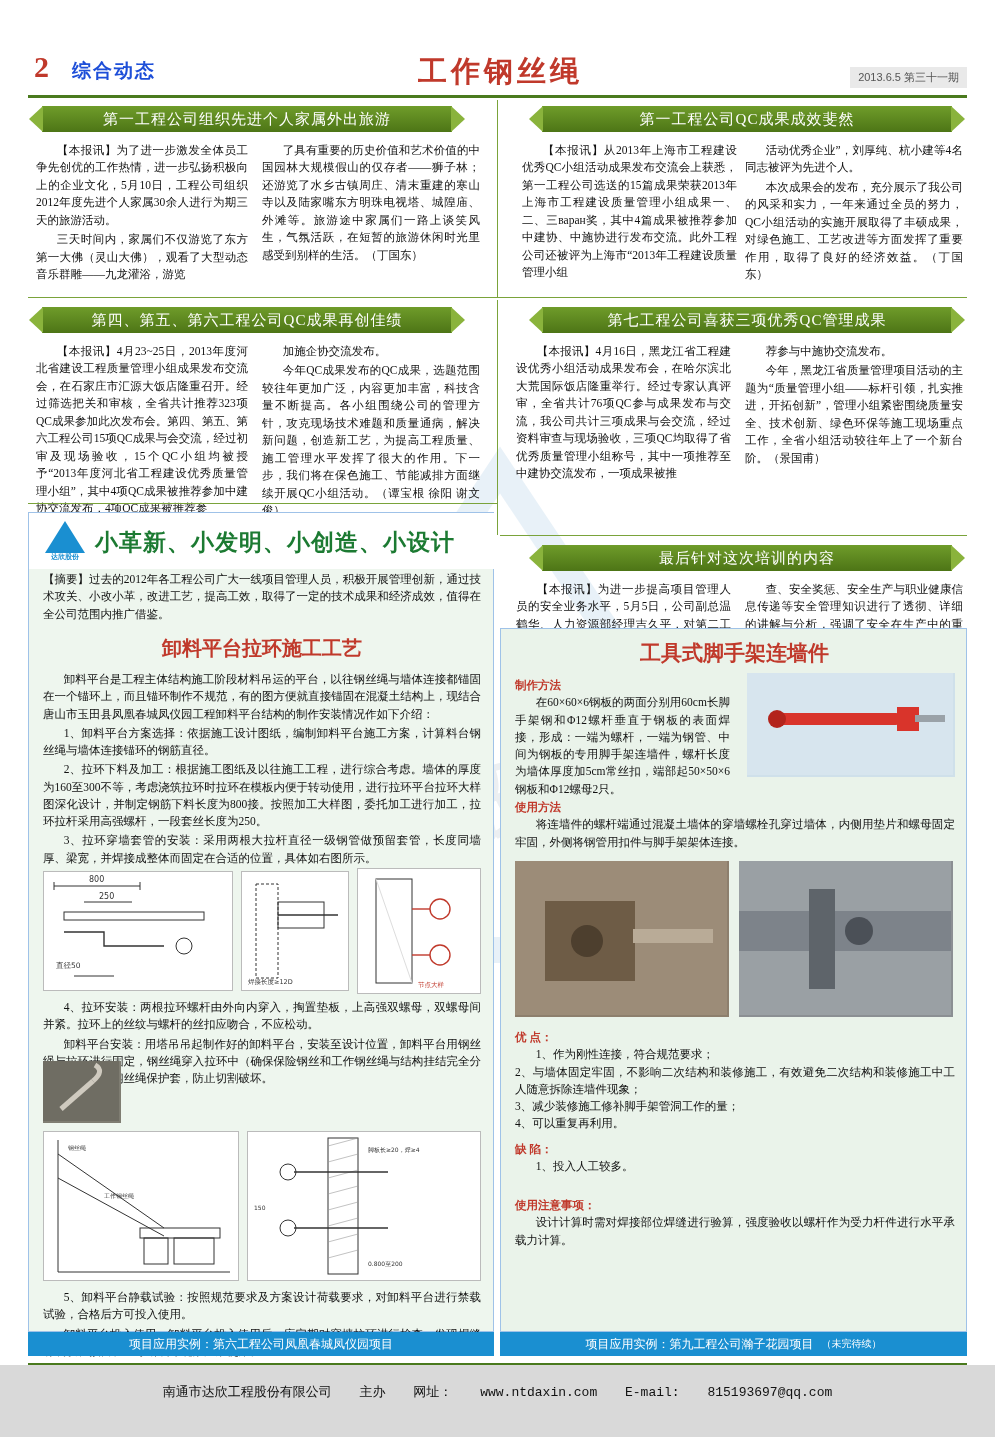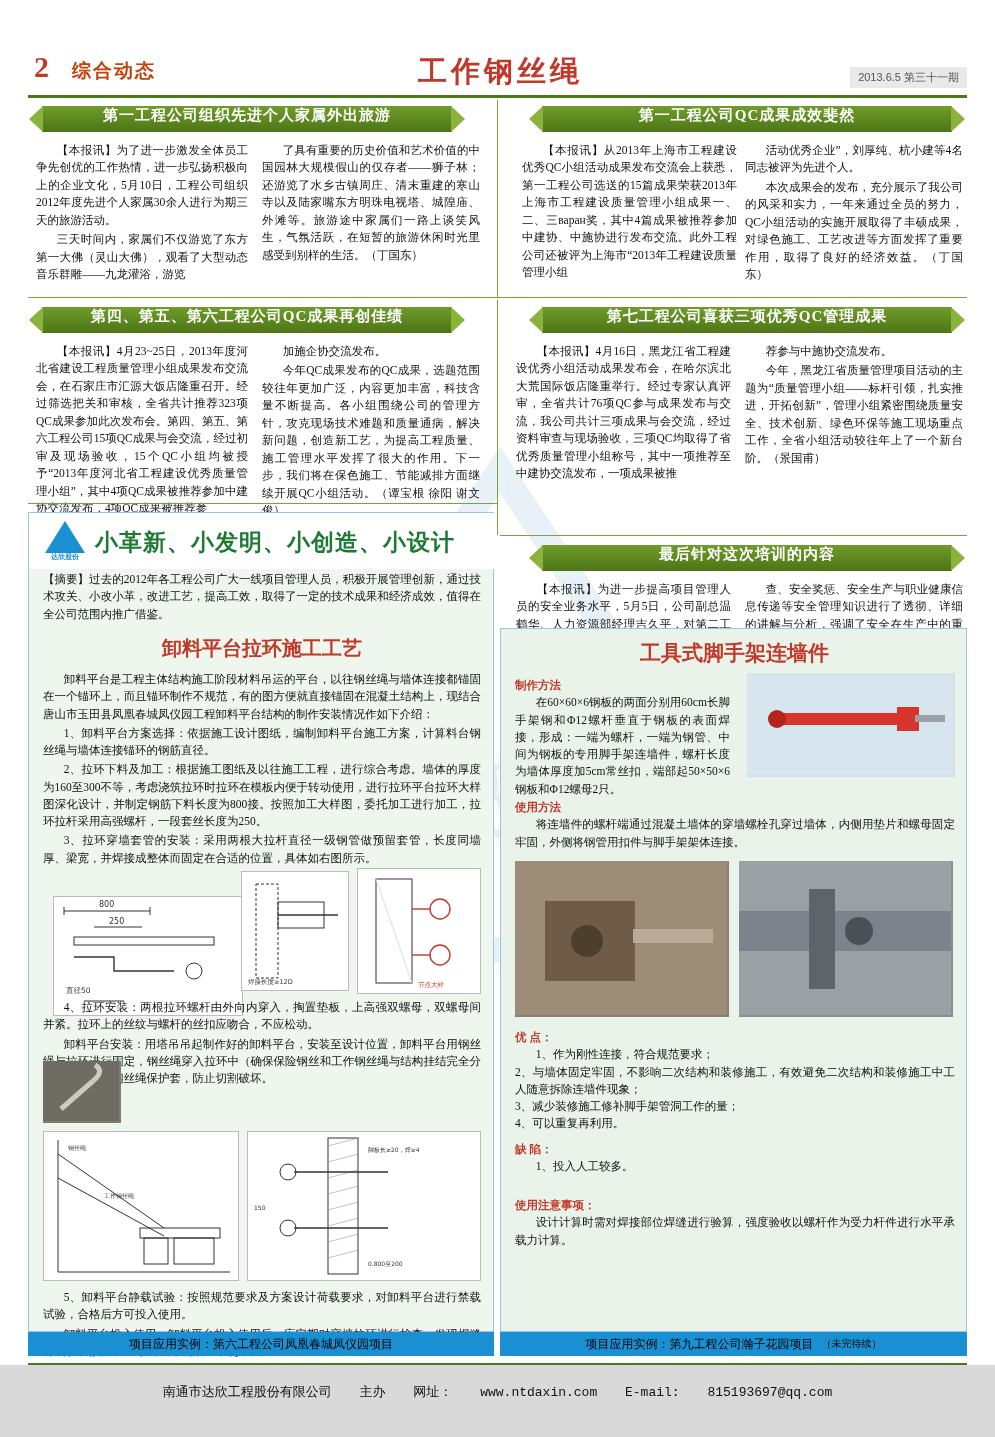--- a/index.html
+++ b/index.html
@@ -33,21 +33,21 @@
     position:absolute; left:0; top:0; width:995px; height:95px;
     background:#ffffff;
   }
   .pagenum {
     position:absolute; left:34px; top:52px;
     font-size:30px; font-weight:bold; color:#c0392b;
     font-family:"Liberation Serif",serif; line-height:1;
   }
   .sectiontitle {
     position:absolute; left:72px; top:58px;
-    font-size:19px; font-weight:bold; color:#c2410c;
+    font-size:19px; font-weight:bold; color:#1d4ed8;
     letter-spacing:2px;
     font-family:"Liberation Serif",serif;
   }
   .logo-cn {
     position:absolute; left:418px; top:52px;
     font-size:29px; font-weight:bold; color:#c0392b;
     letter-spacing:4px;
     font-family:"Liberation Serif",serif;
   }
   .issue {
@@ -57,23 +57,23 @@
     font-family:"Liberation Sans",sans-serif;
   }
   .rule-top {
     position:absolute; left:28px; top:95px; width:939px; height:3px;
     background:#4a7a1e;
   }
   
   .banner {
     position:absolute; height:26px;
     background:linear-gradient(#6f9c2a,#4d7516);
-    color:#fff; font-size:15px; font-weight:bold;
+    color:#fff; font-size:15px; font-weight:normal;
     letter-spacing:1px;
-    display:flex; align-items:flex-start; justify-content:center;
+    display:flex; align-items:center; justify-content:center;
     font-family:"Liberation Serif",serif;
   }
   .banner .arrow-l, .banner .arrow-r {
     position:absolute; top:0; width:14px; height:26px;
   }
   .banner .arrow-l { left:-13px; background:#8ab33c;
      clip-path:polygon(100% 0,100% 100%,0 50%); }
   .banner .arrow-r { right:-13px; background:#8ab33c;
      clip-path:polygon(0 0,0 100%,100% 50%); }
   
@@ -141,21 +141,21 @@
     font-family:"Liberation Serif",serif;
   }
   .f2-body {
     position:absolute; left:14px; width:440px;
     font-size:11.5px; line-height:1.5; color:#111; text-align:justify;
     font-family:"Liberation Serif",serif;
   }
   .f2-body p { margin:0 0 2px 0; text-indent:1.8em; }
   .sub-red { color:#c0392b; font-weight:bold; }
   .caption-bar {
-    position:absolute; height:24px; background:#1a8fd1; color:#000000;
+    position:absolute; height:24px; background:#1a8fd1; color:#ffffff;
     font-size:12px; display:flex; align-items:center; justify-content:center;
     font-family:Liberation Sans, sans-serif;
   }
   
   .photo { position:absolute; background:#b9b3a8; border:1px solid #8d8madd; }
   .dwg { position:absolute; background:#ffffff; border:1px solid #bbb; }
   
   .footer {
     position:absolute; left:0; bottom:0; width:995px; height:72px;
     background:#d9d9d9;
@@ -275,21 +275,21 @@
 
     <div class="proc-title">卸料平台拉环施工工艺</div>
 
     <div class="feat-body">
       <p>卸料平台是工程主体结构施工阶段材料吊运的平台，以往钢丝绳与墙体连接都锚固在一个锚环上，而且锚环制作不规范，有的图方便就直接锚固在混凝土结构上，现结合唐山市玉田县凤凰春城凤仪园工程卸料平台结构的制作安装情况作如下介绍：</p>
       <p>1、卸料平台方案选择：依据施工设计图纸，编制卸料平台施工方案，计算料台钢丝绳与墙体连接锚环的钢筋直径。</p>
       <p>2、拉环下料及加工：根据施工图纸及以往施工工程，进行综合考虑。墙体的厚度为160至300不等，考虑浇筑拉环时拉环在模板内便于转动使用，进行拉环平台拉环大样图深化设计，并制定钢筋下料长度为800接。按照加工大样图，委托加工进行加工，拉环拉杆采用高强螺杆，一段套丝长度为250。</p>
       <p>3、拉环穿墙套管的安装：采用两根大拉杆直径一级钢管做预留套管，长度同墙厚、梁宽，并焊接成整体而固定在合适的位置，具体如右图所示。</p>
     </div>
 
-    <div class="dwg" style="left:24px; top:358px; width:190px; height:120px;margin-top:25px;">
+    <div class="dwg" style="left:14px; top:358px; width:190px; height:120px;">
       <svg width="188" height="118" viewBox="0 0 188 118">
         <line x1="10" y1="14" x2="96" y2="14" stroke="#333" stroke-width="1"></line>
         <line x1="10" y1="10" x2="10" y2="18" stroke="#333"></line>
         <line x1="96" y1="10" x2="96" y2="18" stroke="#333"></line>
         <text x="45" y="10" font-size="8" fill="#333" font-family="DejaVu Sans">800</text>
         <line x1="40" y1="30" x2="88" y2="30" stroke="#333"></line>
         <text x="55" y="27" font-size="8" fill="#333" font-family="DejaVu Sans">250</text>
         <rect x="20" y="40" width="140" height="8" fill="none" stroke="#333"></rect>
         <path d="M20 60 L60 60 L60 74 L120 74" fill="none" stroke="#333" stroke-width="1.4"></path>
         <circle cx="140" cy="74" r="8" fill="none" stroke="#333"></circle>

